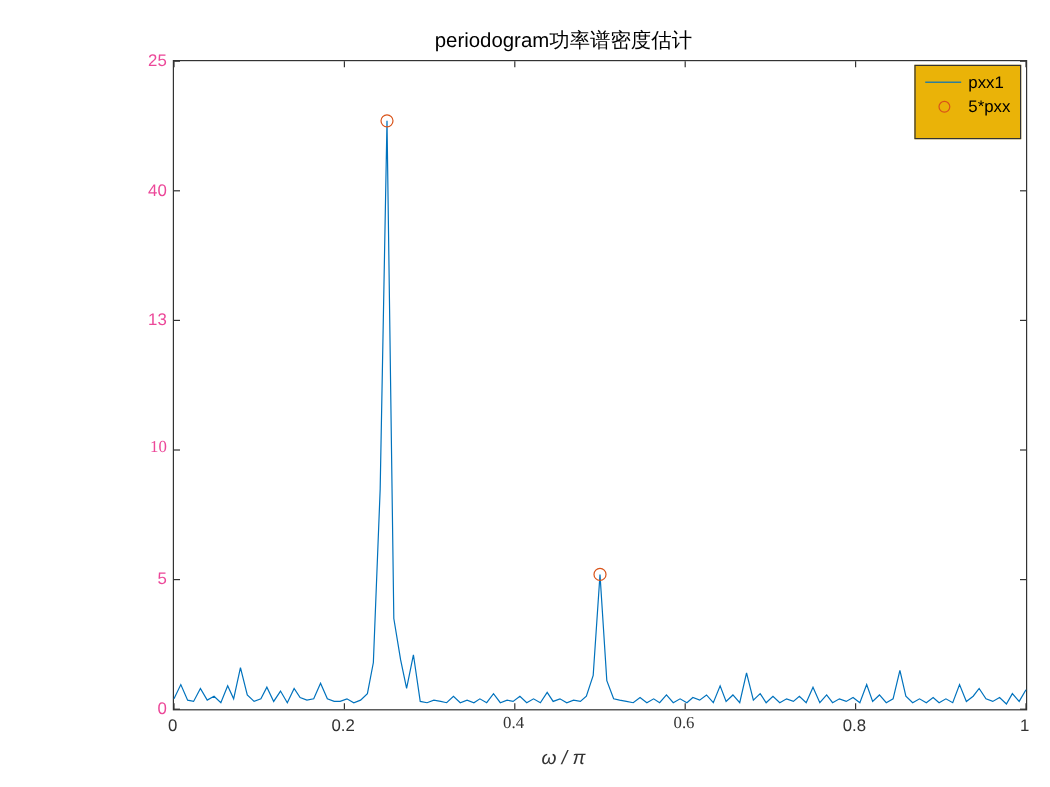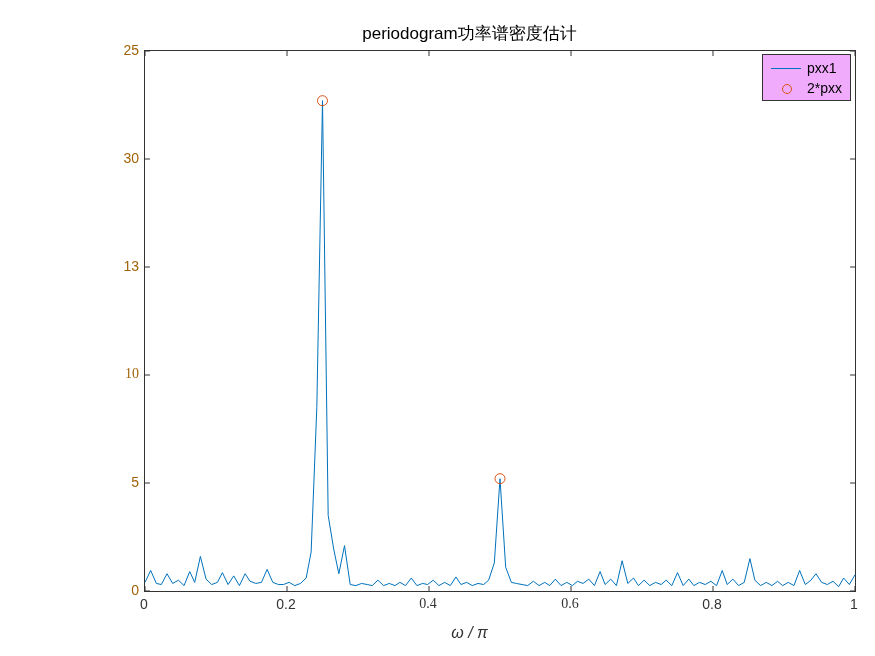--- a/index.html
+++ b/index.html
@@ -45,40 +45,40 @@
     text-align: center;
     font-size: 16px;
     font-style: italic;
     color: #333;
   }
   .ytick {
     position: absolute;
     right: 768px;
     text-align: right;
     font-size: 14px;
-    color: #a16207;
+    color: #ec4899;
     width: 60px;
     transform: translateY(-50%);
   }
   .xtick {
     position: absolute;
     top: 596px;
     text-align: center;
     font-size: 14px;
     color: #333;
     width: 40px;
     transform: translateX(-50%);
   }
   .legend {
     position: absolute;
     right: 56px;
     top: 54px;
     border: 1px solid #333;
-    background: #f0abfc;
-    padding: 3px 8px 2px 8px;
+    background: #eab308;
+    padding: 3px 8px 17px 8px;
     font-size: 14px;
   }
   .legend-row {
     display: flex;
     align-items: center;
     height: 20px;
   }
   .legend-swatch {
     width: 30px;
     height: 14px;
@@ -149,21 +149,21 @@
         <circle cx="177.5" cy="49.680000000000064" r="5" fill="none" stroke="#D95319" stroke-width="1"></circle>
         <circle cx="355" cy="427.68" r="5" fill="none" stroke="#D95319" stroke-width="1"></circle>
       </svg>
   </div>
 
   <div id="yticks-holder">
       <div class="ytick" style="top: 590px;">0</div>
       <div class="ytick" style="top: 482px;">5</div>
       <div class="ytick" style="top: 374px; font-family: Liberation Serif, serif;">10</div>
       <div class="ytick" style="top: 266px;">13</div>
-      <div class="ytick" style="top: 158px;">30</div>
+      <div class="ytick" style="top: 158px;">40</div>
       <div class="ytick" style="top: 50px;">25</div>
     </div>
   <div id="xticks-holder">
       <div class="xtick" style="left: 112px;">0</div>
       <div class="xtick" style="left: 254px;">0.2</div>
       <div class="xtick" style="left: 396px; font-family: Liberation Serif, serif;">0.4</div>
       <div class="xtick" style="left: 538px; font-family: Liberation Serif, serif;">0.6</div>
       <div class="xtick" style="left: 680px;">0.8</div>
       <div class="xtick" style="left: 822px;">1</div>
     </div>
@@ -176,17 +176,17 @@
     <div class="legend-row">
       <span class="legend-swatch">
           <span class="legend-line"></span>
         </span>
       <span>pxx1</span>
     </div>
     <div class="legend-row">
       <span class="legend-swatch">
           <span class="legend-circle"></span>
         </span>
-      <span>2*pxx</span>
+      <span>5*pxx</span>
     </div>
   </div>
 
 </div>
 
 </body></html>

